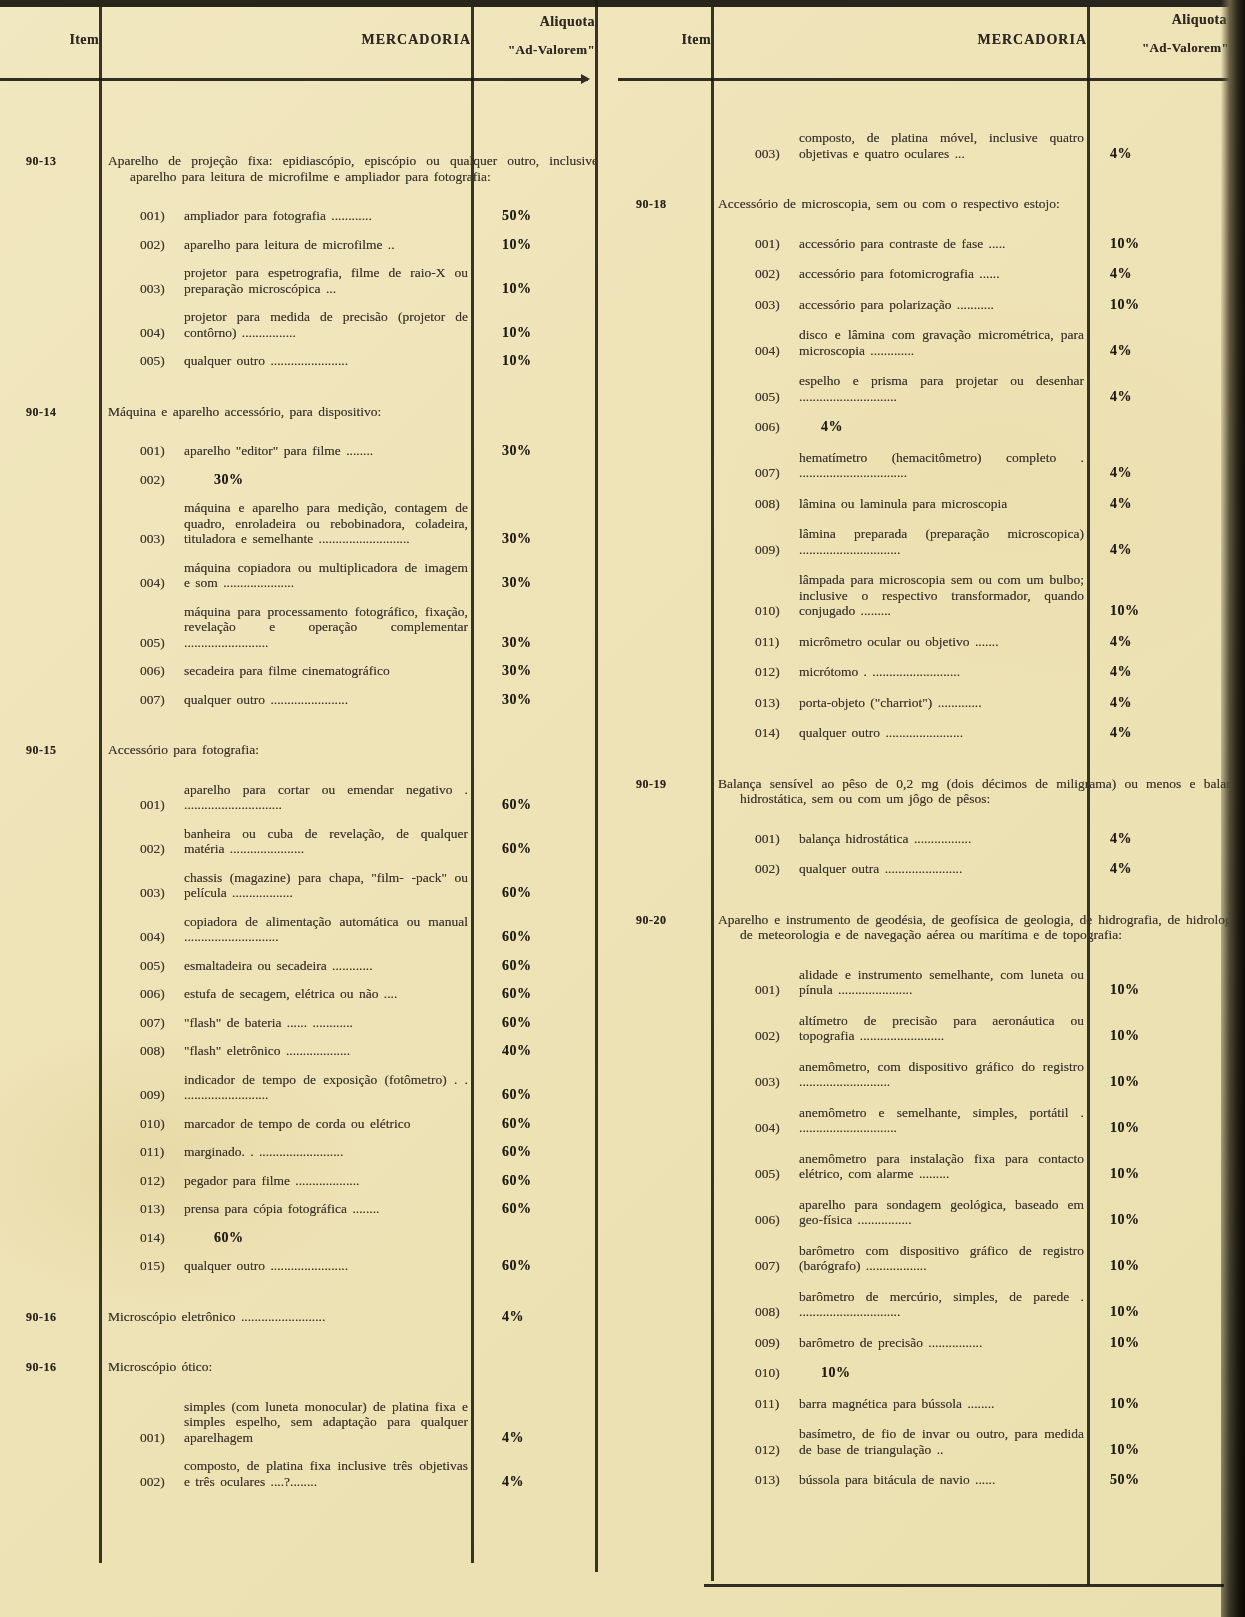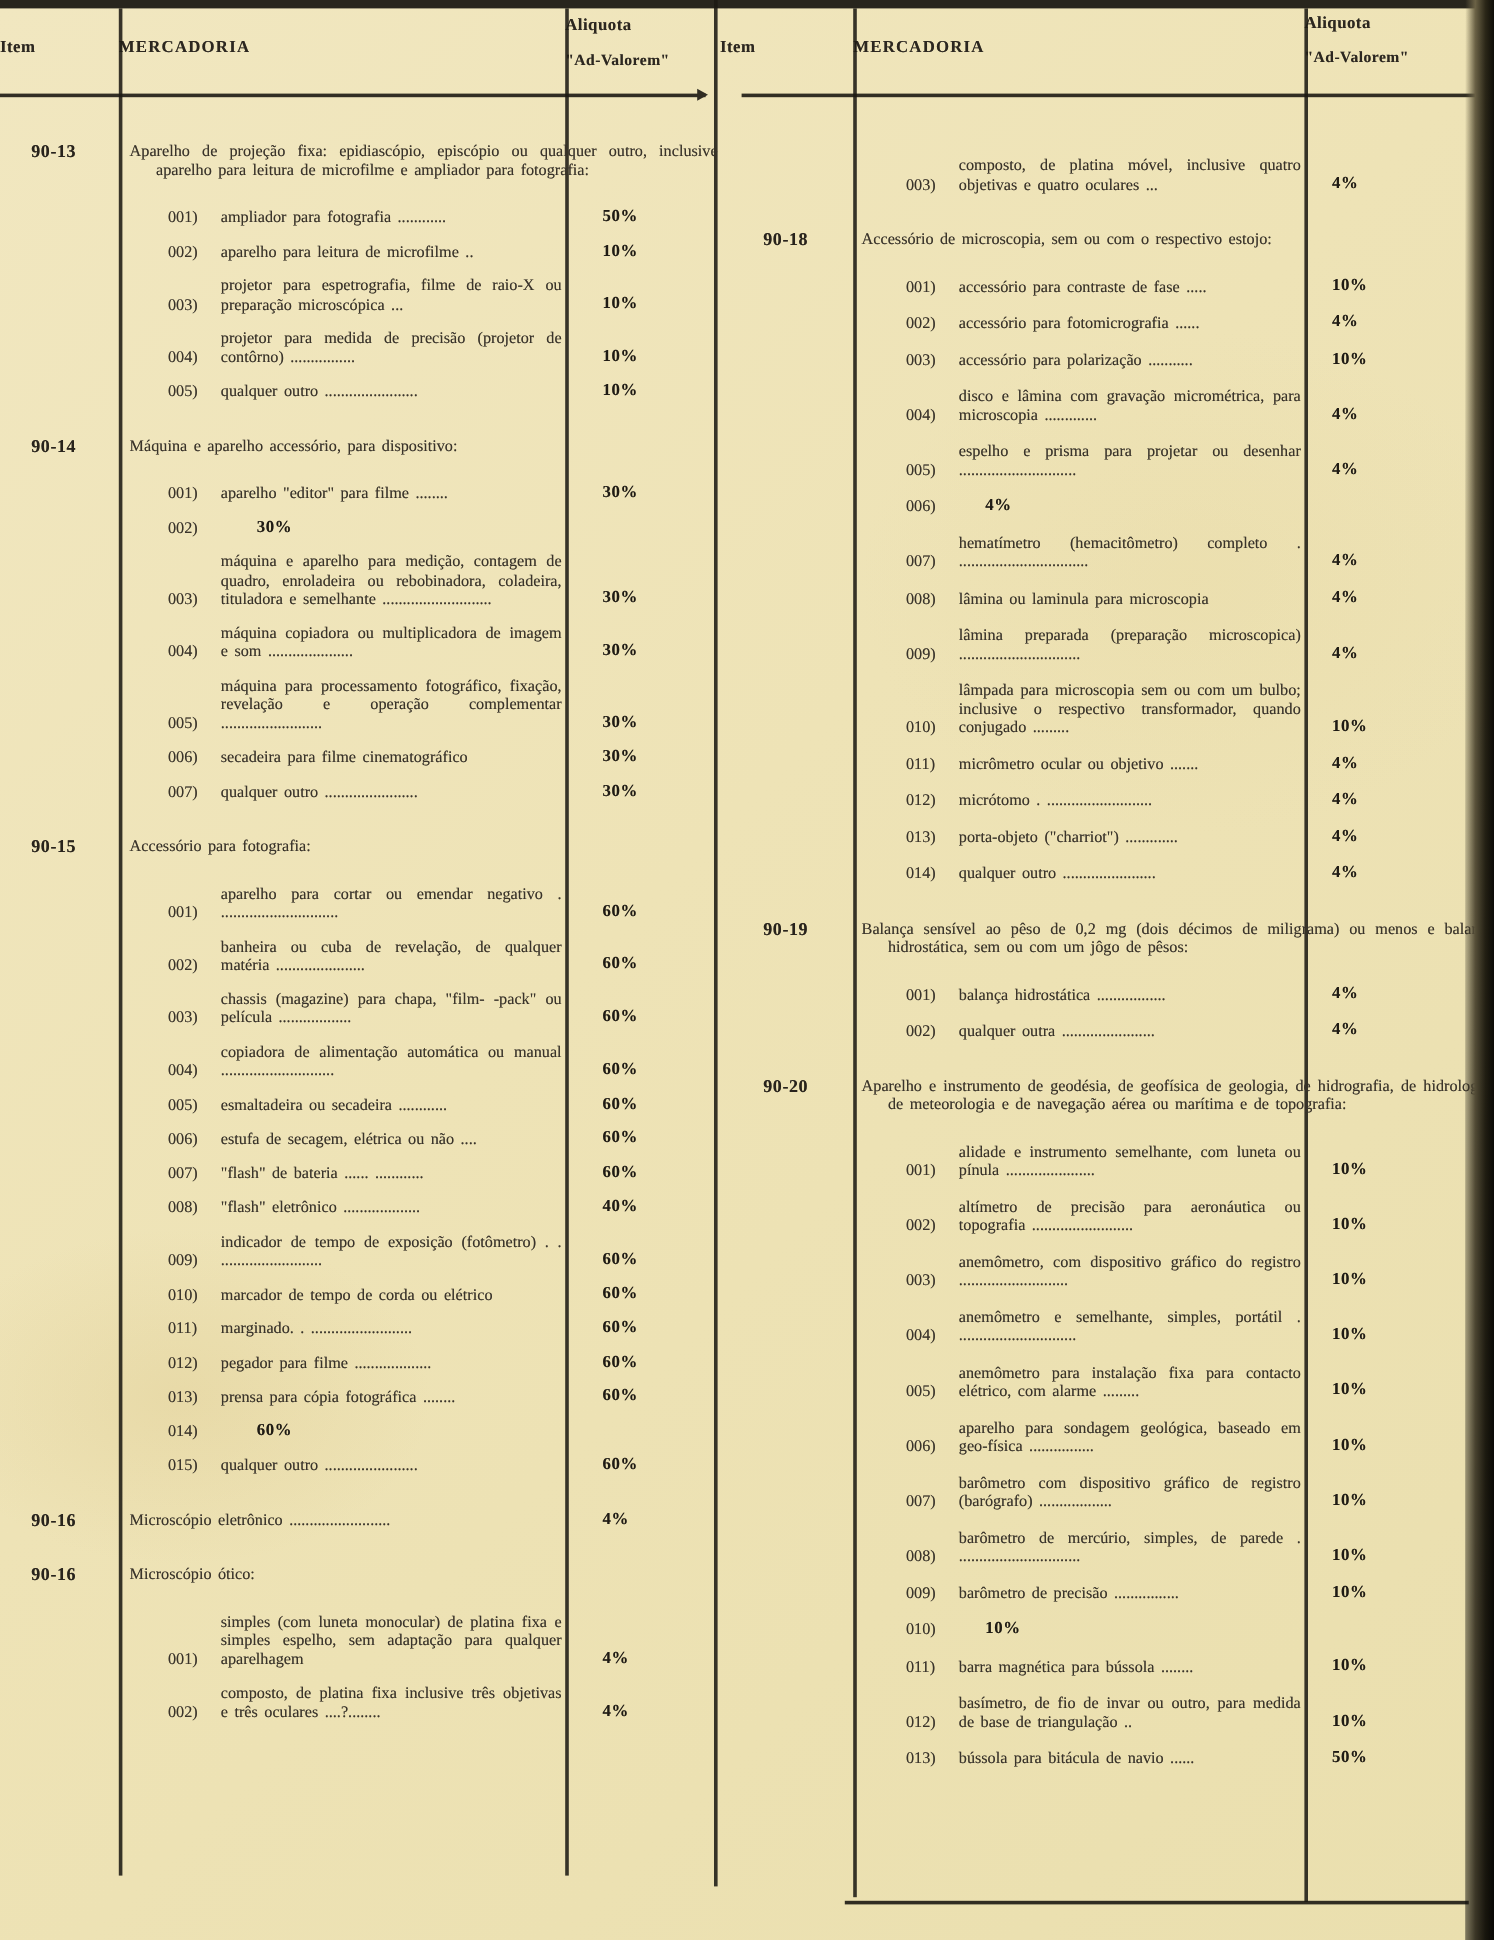--- a/index.html
+++ b/index.html
@@ -25,41 +25,41 @@
   .vline{position:absolute;width:2.5px;background:#1d1a13;opacity:.88;}
   .hline{position:absolute;height:2.5px;background:#1d1a13;opacity:.9;}
   .hline.arrow::after{
     content:"";position:absolute;right:-2px;top:-4px;
     border-left:9px solid #1d1a13;border-top:5px solid transparent;border-bottom:5px solid transparent;
   }
   .tbl{position:absolute;top:0;height:1617px;}
   .tbl-left{left:0;width:598px;}
   .tbl-right{left:600px;width:645px;}
 
-  .thead span{position:absolute;font-weight:bold;color:#2c2720;font-size:14px;letter-spacing:.4px;text-align:left;}
+  .thead span{position:absolute;font-weight:bold;color:#2c2720;font-size:14px;letter-spacing:.4px;text-align:right;}
   .tbl-left .h-item{left:0;width:99px;top:32px;}
   .tbl-left .h-merc{left:99px;width:372px;top:32px;letter-spacing:1px;}
   .tbl-left .h-aliq1{left:471px;width:124px;top:14px;}
   .tbl-left .h-aliq2{left:471px;width:124px;top:42px;font-size:13px;}
   .tbl-right .h-item{left:0;width:111px;top:32px;}
   .tbl-right .h-merc{left:111px;width:376px;top:32px;letter-spacing:1px;}
   .tbl-right .h-aliq1{left:487px;width:140px;top:12px;}
   .tbl-right .h-aliq2{left:487px;width:142px;top:40px;font-size:13px;}
 
   .tbody{position:absolute;left:0;right:0;}
   .tbl-left .tbody{top:80px;padding-top:38px;}
   .tbl-right .tbody{top:80px;padding-top:50px;}
 
   .section{position:relative;margin-top:30px;}
   .tbody .section:first-child{margin-top:0;}
-  .item-no{position:absolute;top:1px;font-weight:bold;font-size:15px;color:#28231c;letter-spacing:.5px;}
+  .item-no{position:absolute;top:1px;font-weight:bold;font-size:12px;color:#28231c;letter-spacing:.5px;}
   .tbl-left .item-no{left:26px;}
   .tbl-right .item-no{left:36px;}
 
-  .heading{display:flex;margin-bottom:24px;font-size:13.5px;line-height:15.5px;}
+  .heading{display:flex;margin-bottom:24px;font-size:13.5px;line-height:15.5px;margin-top:35px;}
   .tbl-left .heading{margin-left:108px;}
   .tbl-right .heading{margin-left:118px;}
   .h-text{flex:1;padding-left:22px;text-indent:-22px;text-align:justify;word-spacing:2px;}
 
   .entry{display:flex;align-items:flex-end;margin-bottom:13px;font-size:13.5px;line-height:15.5px;}
   .tbl-left .entry{margin-left:140px;}
   .tbl-right .entry{margin-left:155px;margin-bottom:15px;}
   .e-num{flex:none;width:44px;}
   .e-text{flex:1;text-align:justify;word-spacing:2px;padding-right:4px;}
   .rate{flex:none;font-weight:bold;color:#1f1b14;font-size:14px;letter-spacing:.5px;}

